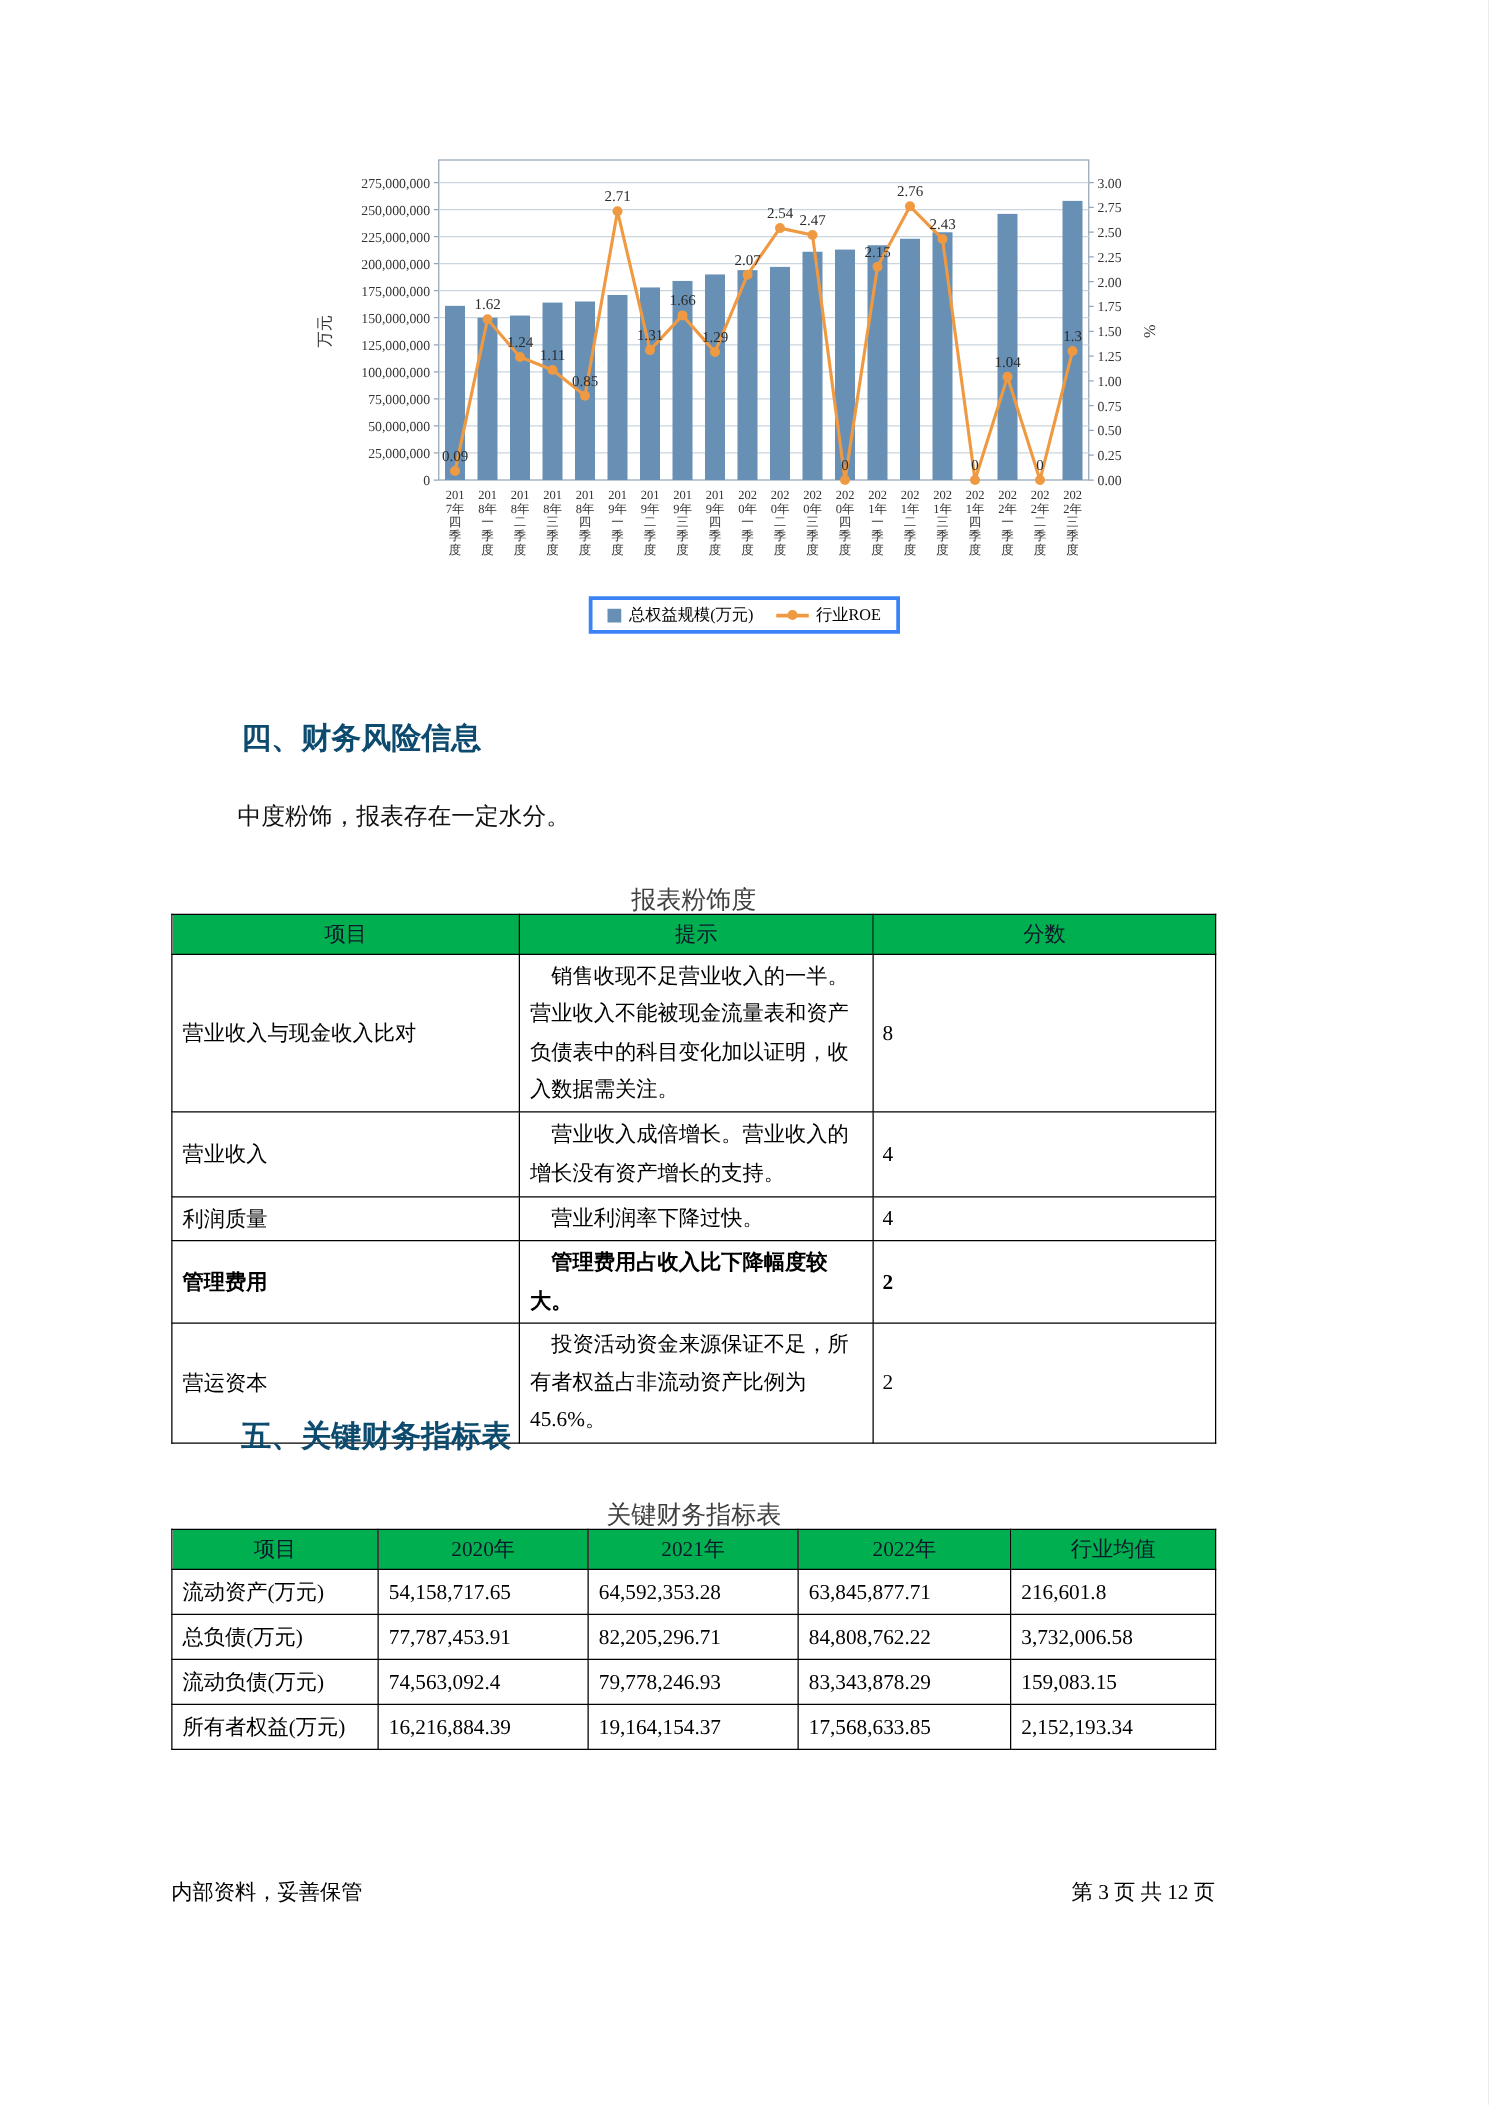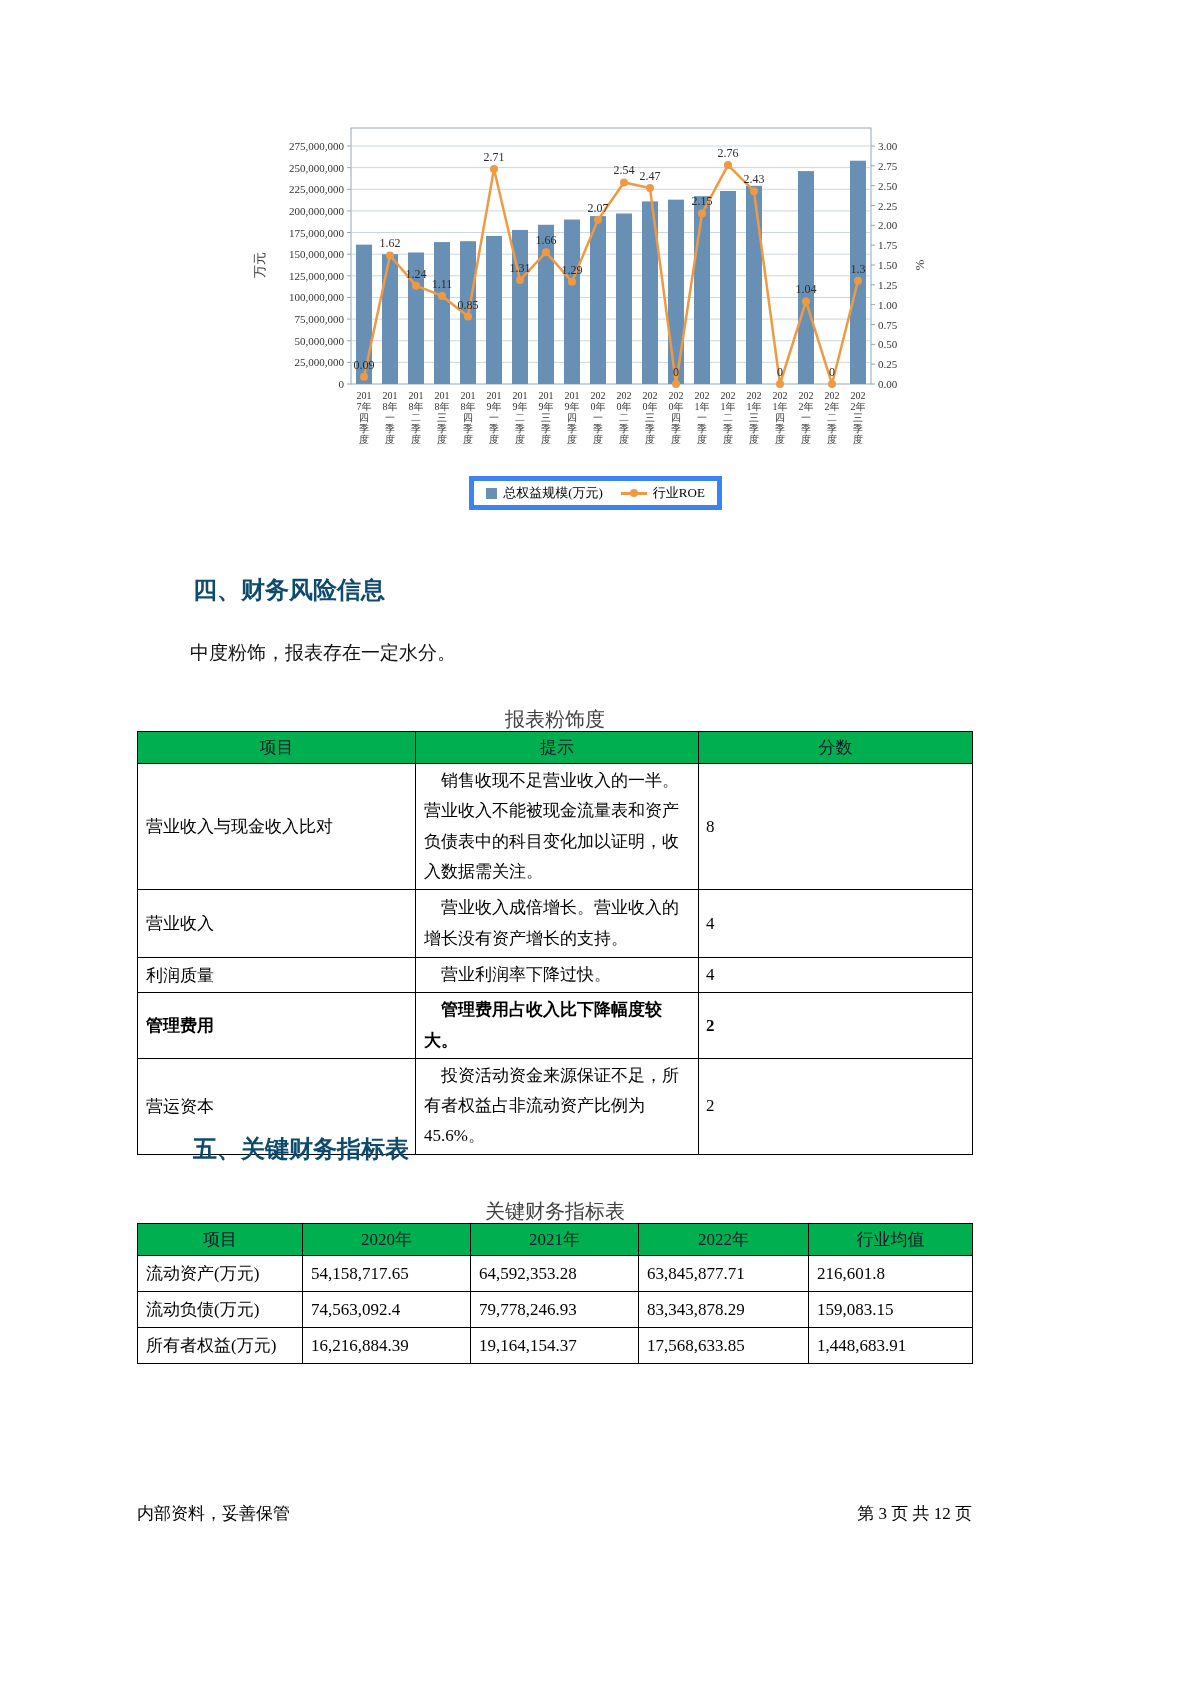--- a/index.html
+++ b/index.html
@@ -2,21 +2,21 @@
 <html><head>
 <meta charset="utf-8">
 <style>
   html,body{margin:0;padding:0;background:#e8e8e8;}
   .page{position:relative;width:1191px;height:1684px;margin:0 auto;background:#ffffff;
         font-family:"Liberation Serif",serif;color:#000;overflow:hidden;box-shadow:0 0 4px rgba(0,0,0,.25);}
   
   .chart-block{position:absolute;top:116px;left:50%;transform:translateX(-50%);width:700px;text-align:center;}
   .chart-title{font-family:"Liberation Sans",sans-serif;font-weight:bold;font-size:17px;color:#1a1a1a;margin-bottom:6px;}
   svg text{font-family:"Liberation Serif",serif;}
-  .legend{display:inline-flex;align-items:center;gap:18px;border:5px solid #3b82f6;background:#fff;
+  .legend{display:inline-flex;align-items:center;gap:18px;border:3px solid #3b82f6;background:#fff;
           padding:3px 12px;margin-top:6px;font-size:13px;}
   .legend-item{display:inline-flex;align-items:center;gap:6px;}
   .swatch-bar{width:11px;height:11px;display:inline-block;}
   .swatch-line{position:relative;width:26px;height:3px;display:inline-block;}
   .swatch-line .dot{position:absolute;left:50%;top:50%;width:8px;height:8px;border-radius:50%;transform:translate(-50%,-50%);}
   
   .section{position:absolute;margin:0;font-family:"Liberation Sans",sans-serif;font-weight:bold;font-size:24px;color:#0c4a6e;}
   .para{position:absolute;font-size:19px;color:#111;}
   .tbl-caption{position:absolute;left:137px;width:836px;text-align:center;font-size:20px;color:#404040;}
   
@@ -266,32 +266,39 @@
     </thead>
     <tbody>
       <tr>
         <td>流动资产(万元)</td>
         <td>54,158,717.65</td>
         <td>64,592,353.28</td>
         <td>63,845,877.71</td>
         <td>216,601.8</td>
       </tr>
       <tr>
+        <td>总负债(万元)</td>
+        <td>77,787,453.91</td>
+        <td>82,205,296.71</td>
+        <td>84,808,762.22</td>
+        <td>3,732,006.58</td>
+      </tr>
+      <tr>
         <td>流动负债(万元)</td>
         <td>74,563,092.4</td>
         <td>79,778,246.93</td>
         <td>83,343,878.29</td>
         <td>159,083.15</td>
       </tr>
       <tr>
         <td>所有者权益(万元)</td>
         <td>16,216,884.39</td>
         <td>19,164,154.37</td>
         <td>17,568,633.85</td>
-        <td>1,448,683.91</td>
+        <td>2,152,193.34</td>
       </tr>
     </tbody>
   </table>
 
   <div class="footer-left">内部资料，妥善保管</div>
   <div class="footer-right">第 3 页  共 12 页</div>
 
 </div>
 
 </body></html>

